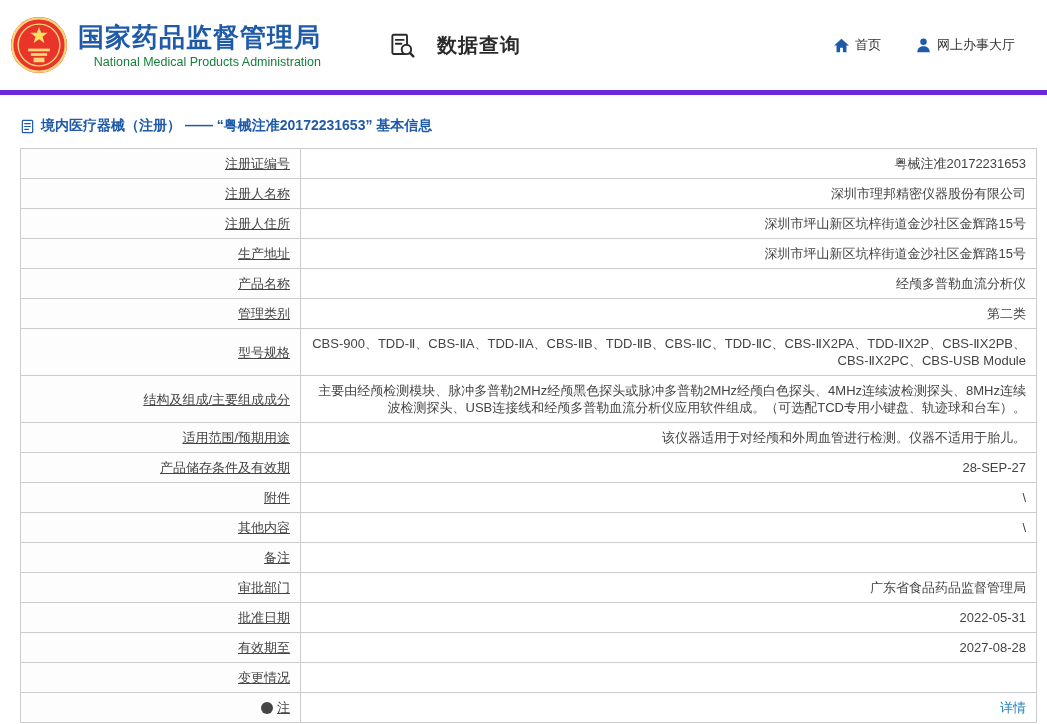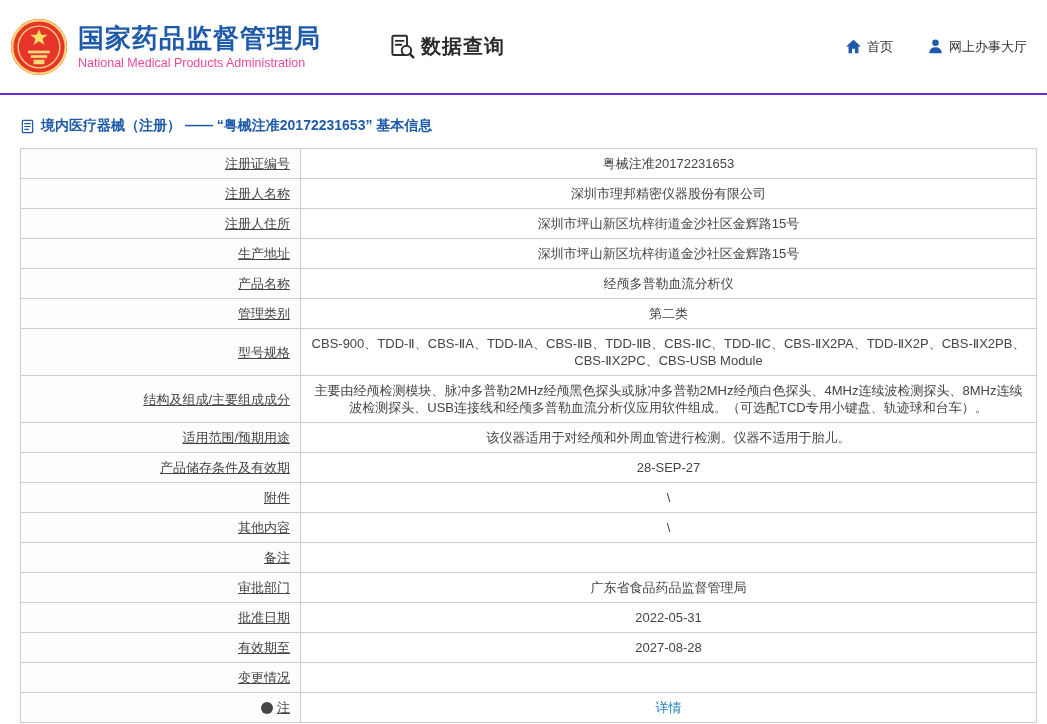--- a/index.html
+++ b/index.html
@@ -11,47 +11,49 @@
     font-family: "Liberation Sans", "DejaVu Sans", sans-serif;
     color: #333;
     overflow: hidden;
   }
 
   
   .site-header {
     height: 95px;
     display: flex;
     align-items: center;
-    padding: 0 20px 0 10px;
-    border-bottom: 2px solid #6d28d9;
+    padding: 0 32px 0 10px;
+    border-bottom: 5px solid #6d28d9;
+    text-align: right;
   }
   .brand {
     display: flex;
     align-items: center;
     cursor: pointer;
   }
   .emblem { width: 58px; height: 58px; flex: 0 0 auto; }
   .org-names { margin-left: 10px; }
   .org-cn {
     font-size: 26px;
     font-weight: bold;
     color: #1e5aa9;
     letter-spacing: 1px;
     line-height: 30px;
   }
   .org-en {
     font-size: 12.5px;
-    color: #ec4899;
+    color: #15803d;
     margin-top: 3px;
   }
   .nav-query {
     display: flex;
     align-items: center;
     margin-left: 68px;
     cursor: pointer;
+    gap: 16px;
   }
   .nav-query .q-icon { width: 27px; height: 27px; }
   .nav-query .q-label {
     font-size: 20px;
     font-weight: bold;
     color: #2b2b2b;
     margin-left: 5px;
     letter-spacing: 1px;
   }
   .header-right {
@@ -99,21 +101,21 @@
     color: #444;
     word-break: break-all;
   }
   td.label-cell {
     width: 280px;
     text-align: right;
     color: #555;
     background: #fdfdfd;
     text-decoration: underline;
   }
-  td.value-cell { text-align: center; }
+  td.value-cell { text-align: right; }
   td.value-cell a {
     color: #1e80c0;
     text-decoration: none;
     cursor: pointer;
   }
   .note-dot {
     display: inline-block;
     width: 12px;
     height: 12px;
     border-radius: 50%;

